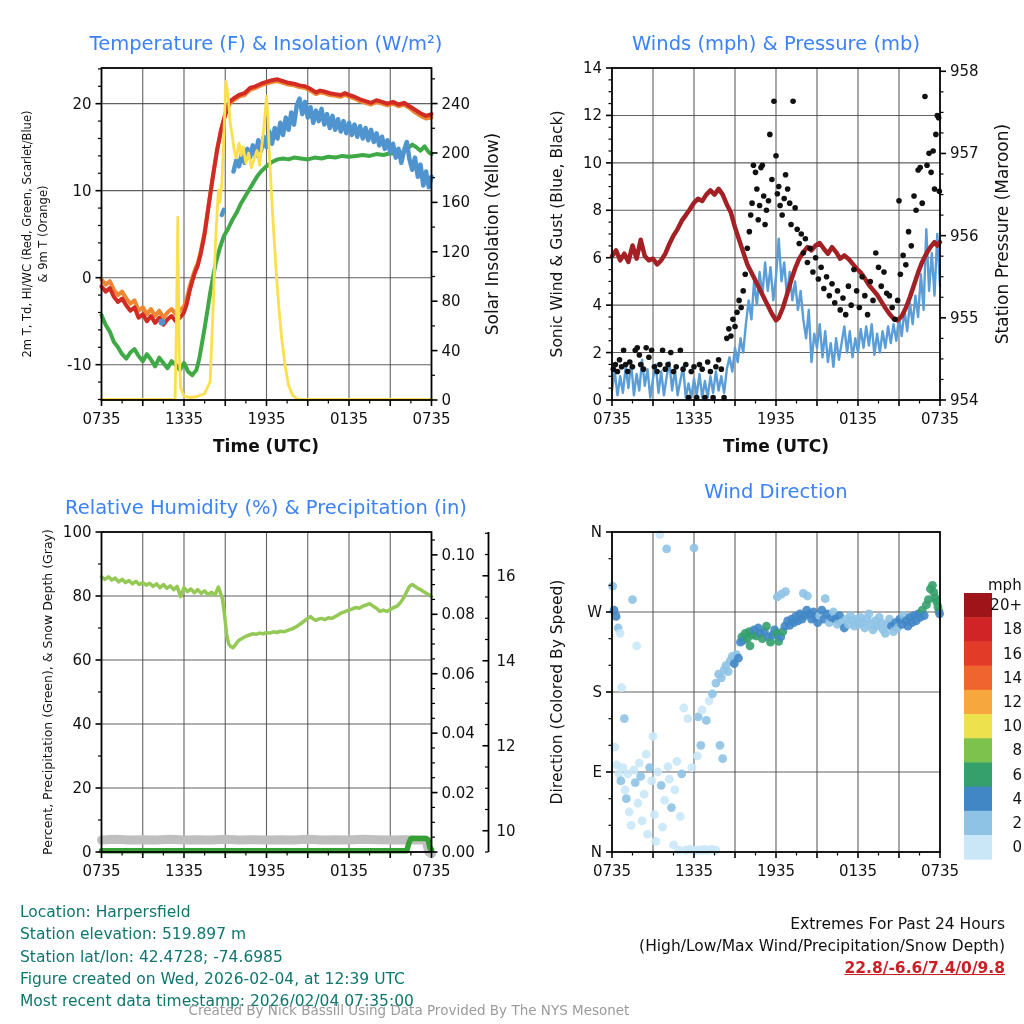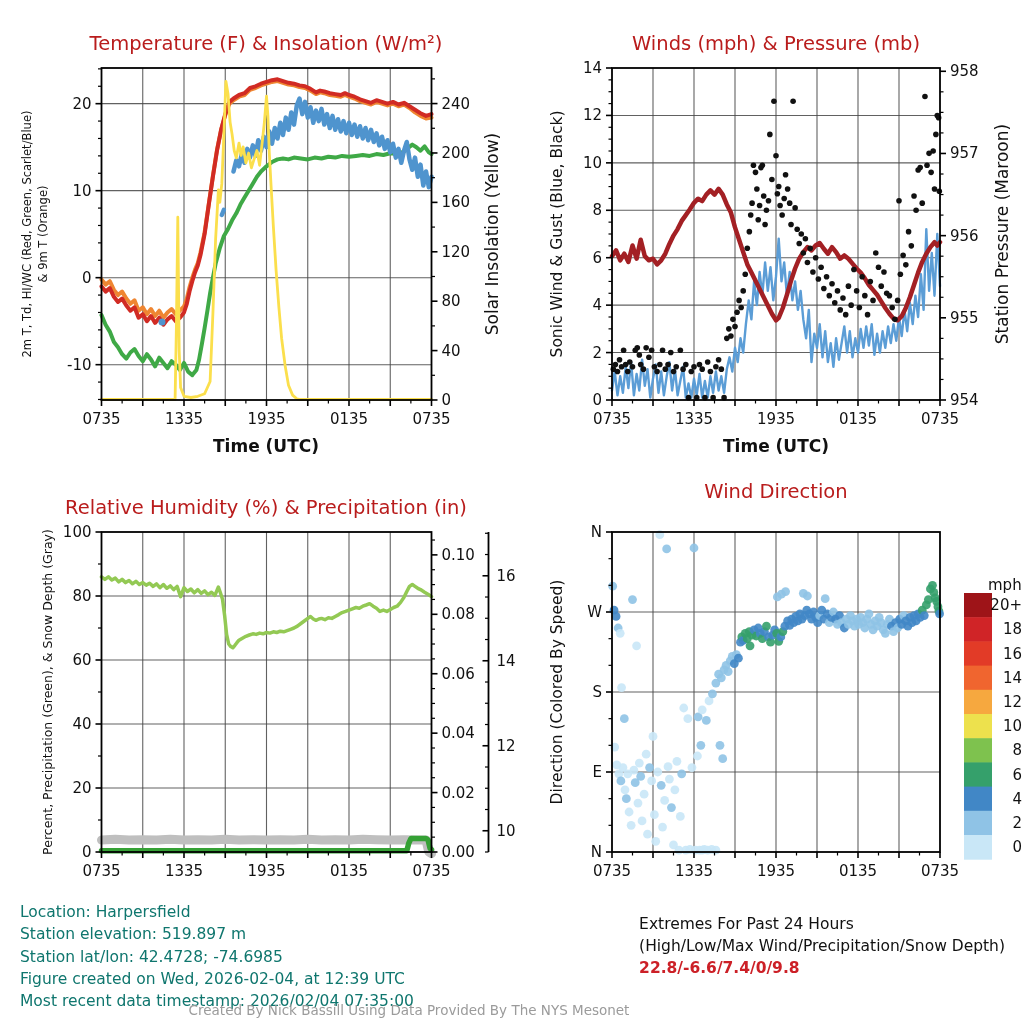--- a/index.html
+++ b/index.html
@@ -1,24 +1,24 @@
 <!DOCTYPE html>
 <html><head>
 <meta charset="utf-8">
 <style>
   html,body{margin:0;padding:0;background:#ffffff;}
   #canvas{position:relative;width:1024px;height:1024px;background:#ffffff;overflow:hidden;
           font-family:"DejaVu Sans",sans-serif;color:#111;}
-  .title{position:absolute;transform:translateX(-50%);font-size:19.5px;white-space:nowrap;color:#b91c1c;}
+  .title{position:absolute;transform:translateX(-50%);font-size:19.5px;white-space:nowrap;color:#3b82f6;}
   .xlabel{position:absolute;transform:translateX(-50%);font-size:17px;white-space:nowrap;color:#111;font-weight:bold;}
   .vtext{position:absolute;writing-mode:vertical-rl;transform:translate(-50%,-50%) rotate(180deg);
          white-space:nowrap;color:#111;}
   .footer-left{position:absolute;left:20px;top:901px;font-size:15.5px;line-height:22.3px;color:#0f766e;}
-  .footer-right{position:absolute;right:19px;top:913px;font-size:15.5px;line-height:22px;text-align:left;color:#111;}
-  .extremes-red{font-weight:bold;}
+  .footer-right{position:absolute;right:19px;top:913px;font-size:15.5px;line-height:22px;text-align:right;color:#111;}
+  .extremes-red{font-weight:bold;text-decoration:underline;}
   .credit{position:absolute;left:0;top:1002px;width:818px;text-align:center;font-size:13.5px;color:#9b9b9b;}
   .cb-title{position:absolute;font-size:15px;color:#111;}
   svg text{font-family:"DejaVu Sans",sans-serif;fill:#111;}
 </style>
 </head>
 <body>
 
 <div id="canvas">
   <svg id="plot-svg" width="1024" height="1024" style="position:absolute;left:0;top:0">
       <line x1="142.75" x2="142.75" y1="68" y2="400" stroke="#464646" stroke-width="1.1" opacity="0.85"></line>

